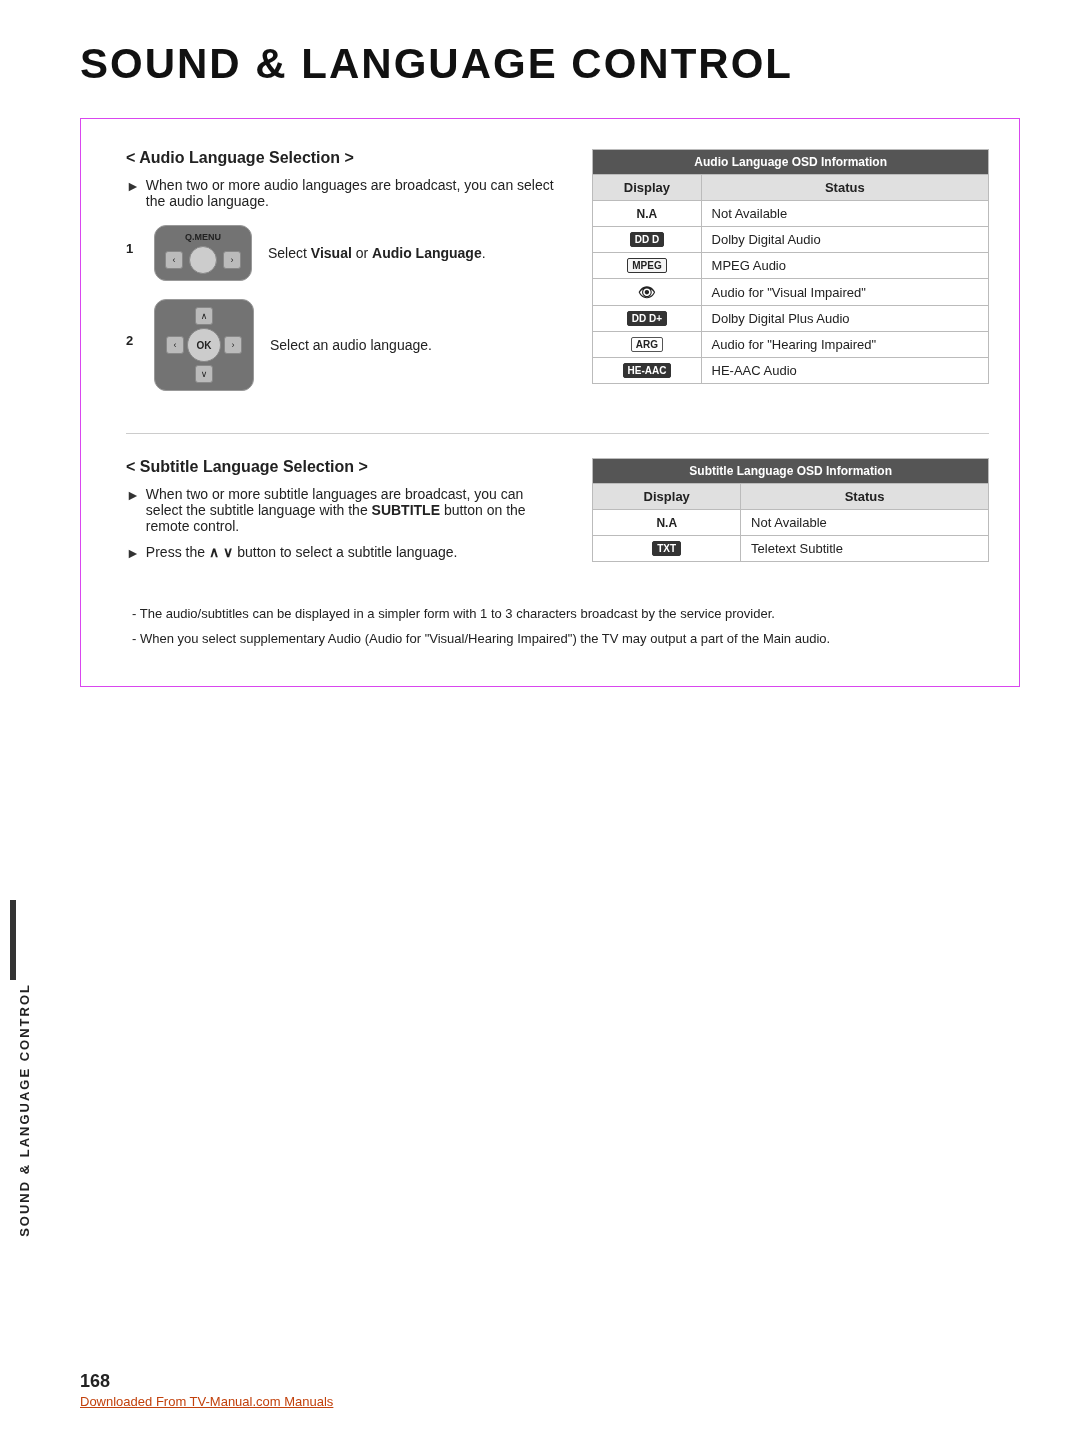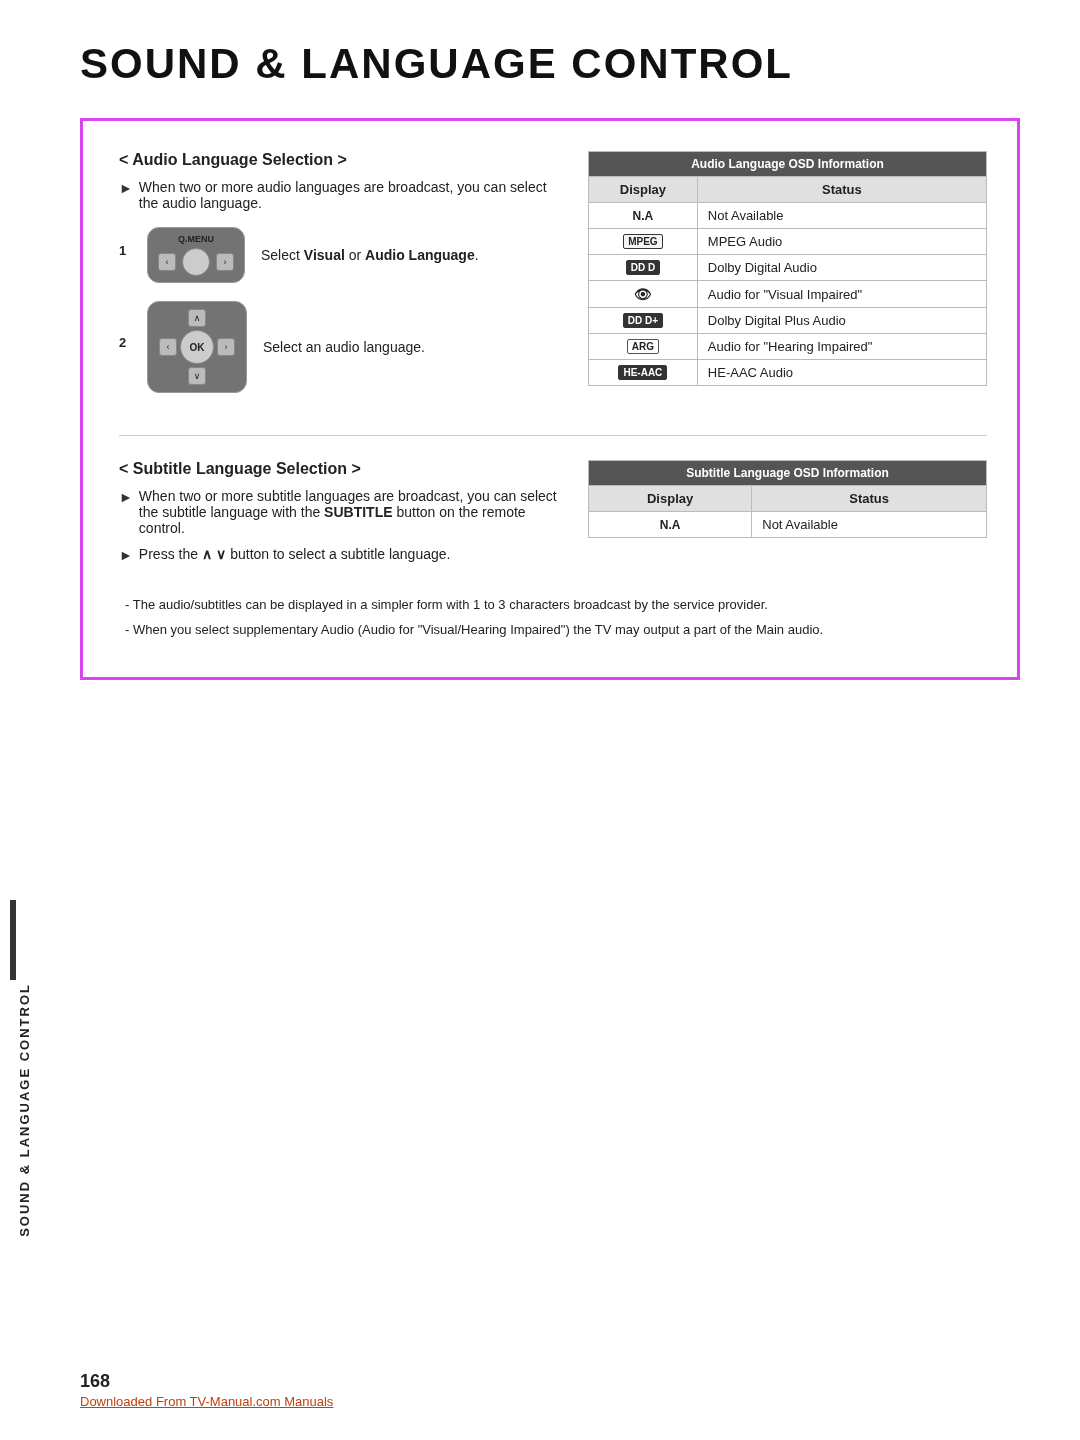--- a/index.html
+++ b/index.html
@@ -15,22 +15,22 @@
 
     .page-title {
       font-size: 42px;
       font-weight: 900;
       letter-spacing: 2px;
       margin-bottom: 30px;
       color: #111;
     }
 
     .main-content {
-      border: 3px solid #d946ef;
-      padding: 30px 30px 30px 36px;
+      border: 1px solid #d946ef;
+      padding: 30px 30px 30px 45px;
       margin-bottom: 20px;
       position: relative;
     }
 
     .two-col {
       display: flex;
       gap: 30px;
     }
 
     .left-col {
@@ -331,26 +331,26 @@
             <th>Display</th>
             <th>Status</th>
           </tr>
         </thead>
         <tbody id="audio-osd-body">
         <tr>
               <td>N.A</td>
               <td>Not Available</td>
             </tr>
             <tr>
+              <td><span class="badge badge-dark">DD D</span></td>
+              <td>Dolby Digital Audio</td>
+            </tr>
+            <tr>
               <td><span class="badge">MPEG</span></td>
               <td>MPEG Audio</td>
-            </tr>
-            <tr>
-              <td><span class="badge badge-dark">DD D</span></td>
-              <td>Dolby Digital Audio</td>
             </tr>
             <tr>
               <td><span style="font-size: 14px;">👁</span></td>
               <td>Audio for "Visual Impaired"</td>
             </tr>
             <tr>
               <td><span class="badge badge-dark">DD D+</span></td>
               <td>Dolby Digital Plus Audio</td>
             </tr>
             <tr>
@@ -400,20 +400,24 @@
           <tr>
             <th>Display</th>
             <th>Status</th>
           </tr>
         </thead>
         <tbody id="subtitle-osd-body">
         <tr>
               <td>N.A</td>
               <td>Not Available</td>
             </tr>
+            <tr>
+              <td><span class="badge badge-dark">TXT</span></td>
+              <td>Teletext Subtitle</td>
+            </tr>
           </tbody>
       </table>
     </div>
 
   </div>
 
   <div class="footer-notes">
     <div class="footer-note">- The audio/subtitles can be displayed in a simpler form with 1 to 3 characters broadcast by the service provider.</div>
     <div class="footer-note">- When you select supplementary Audio (Audio for "Visual/Hearing Impaired") the TV may output a part of the Main audio.</div>
   </div>

